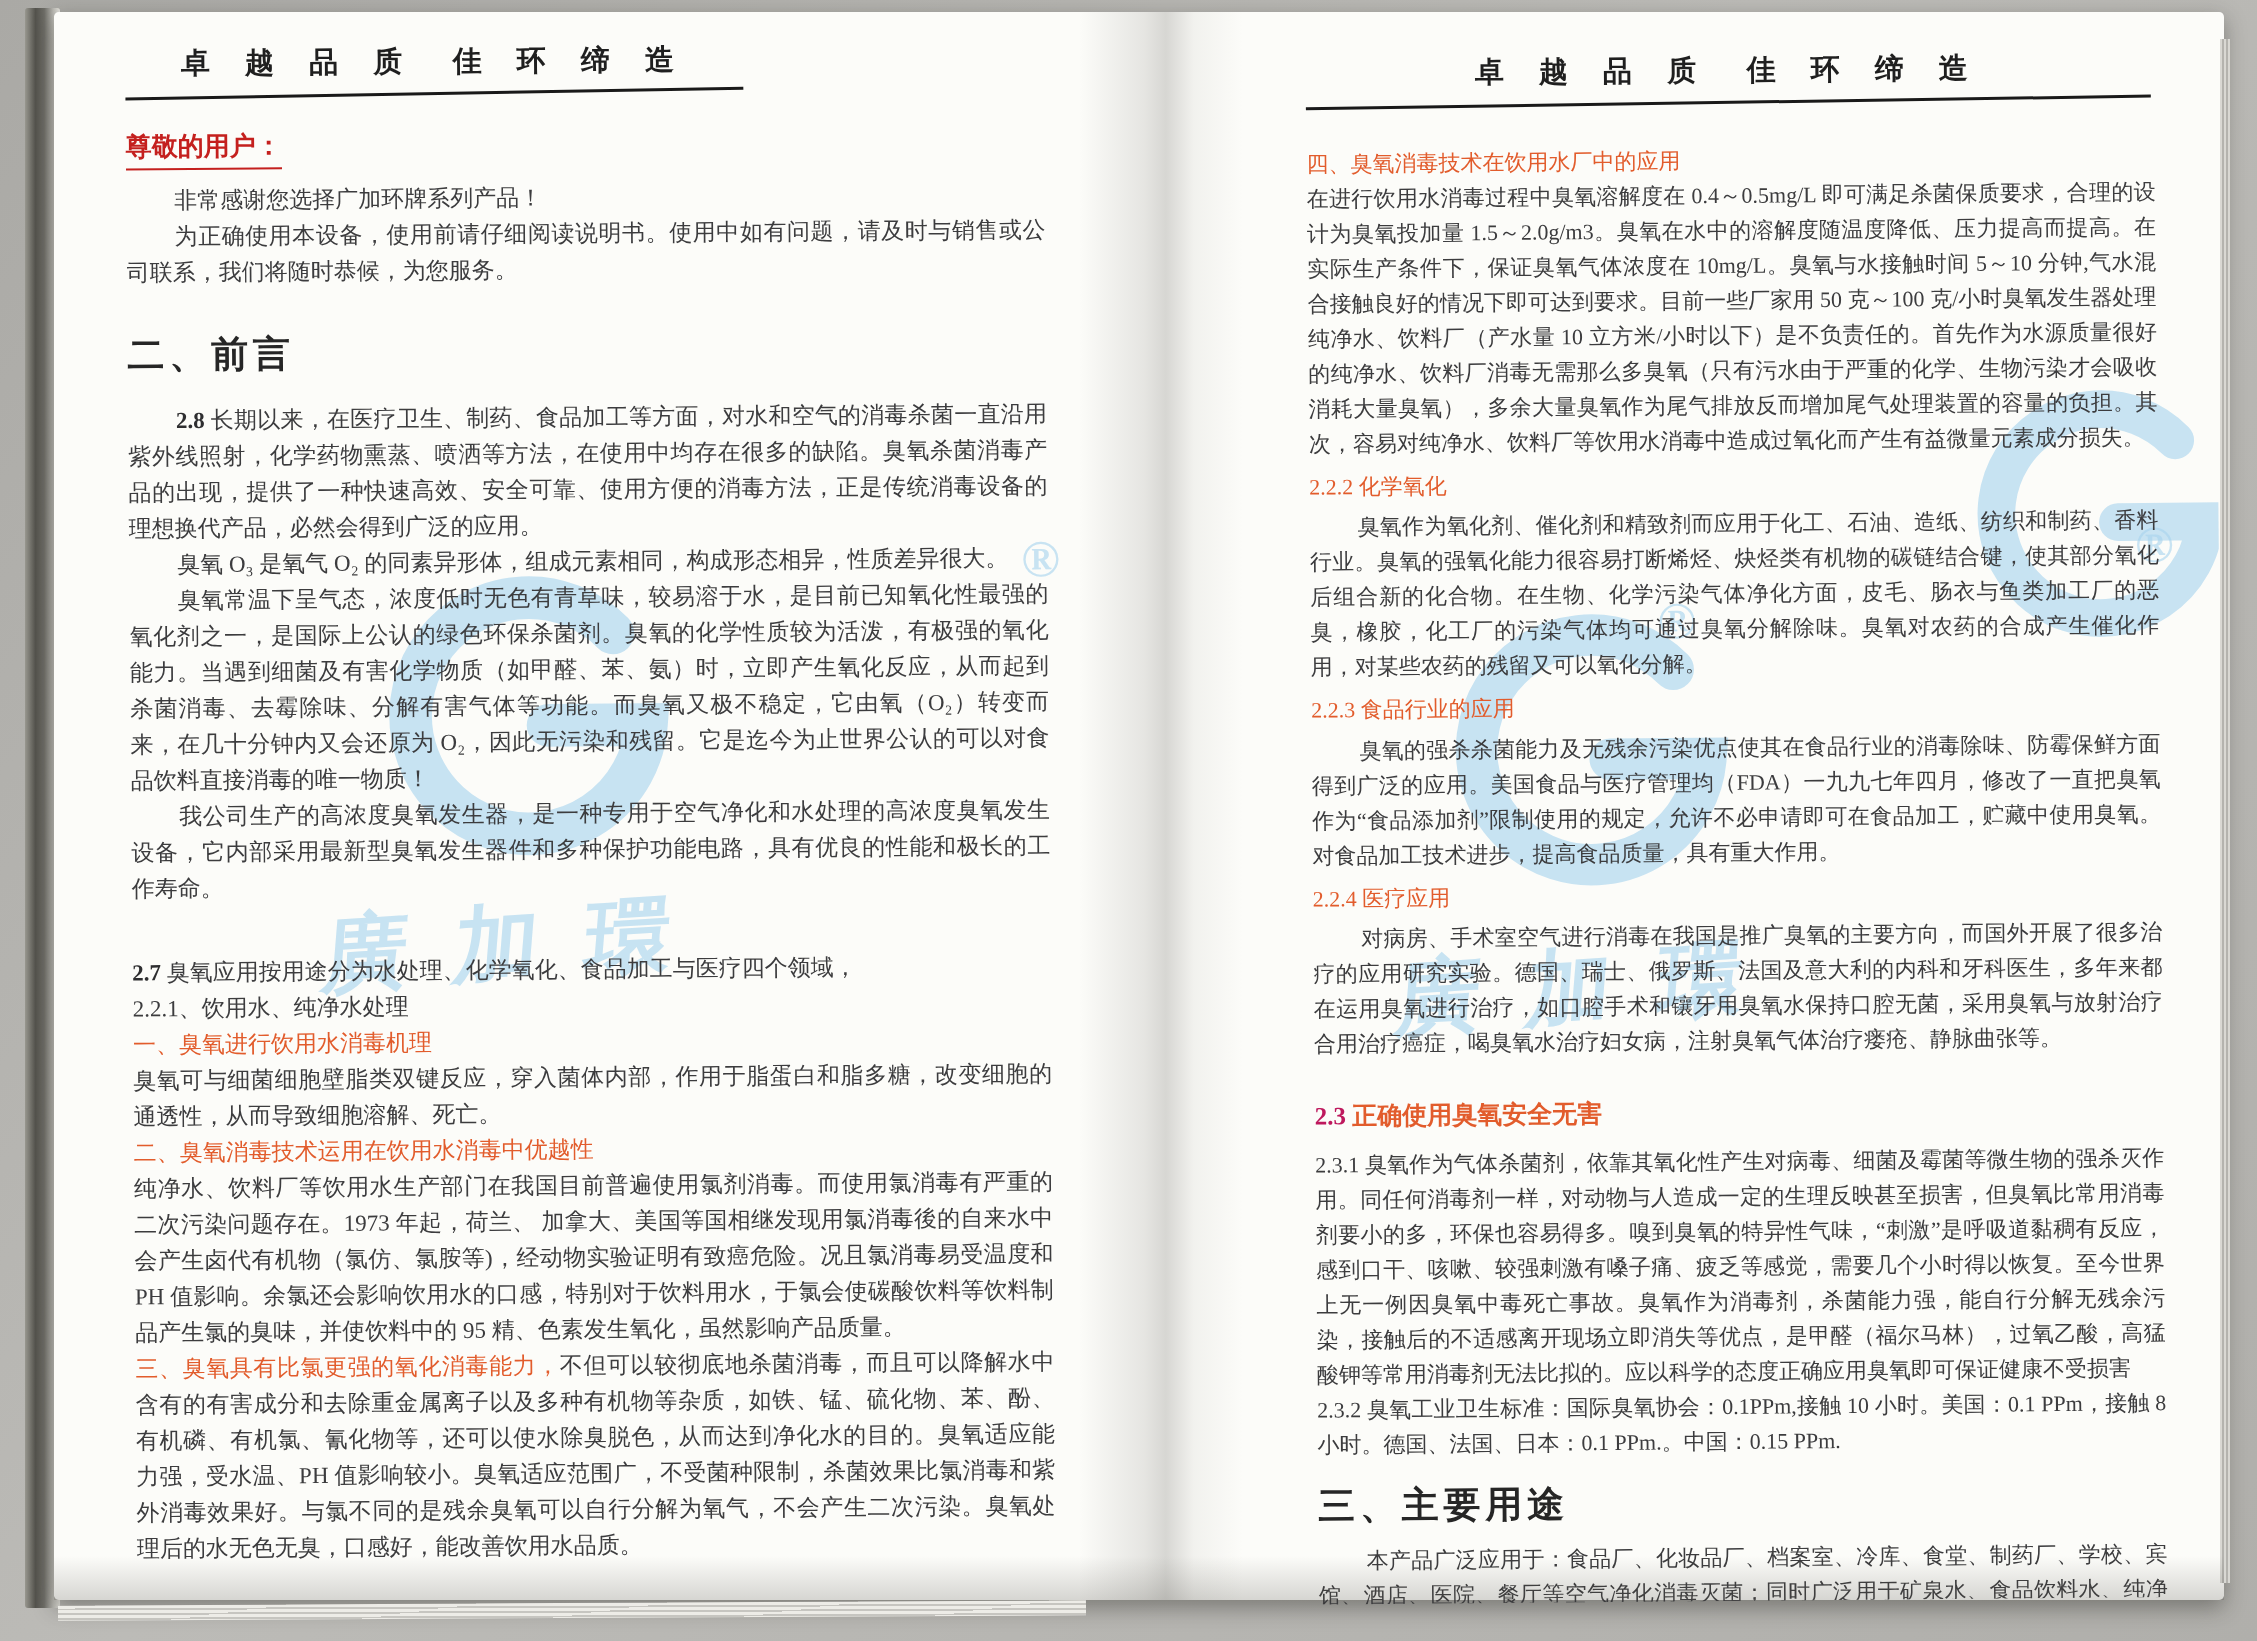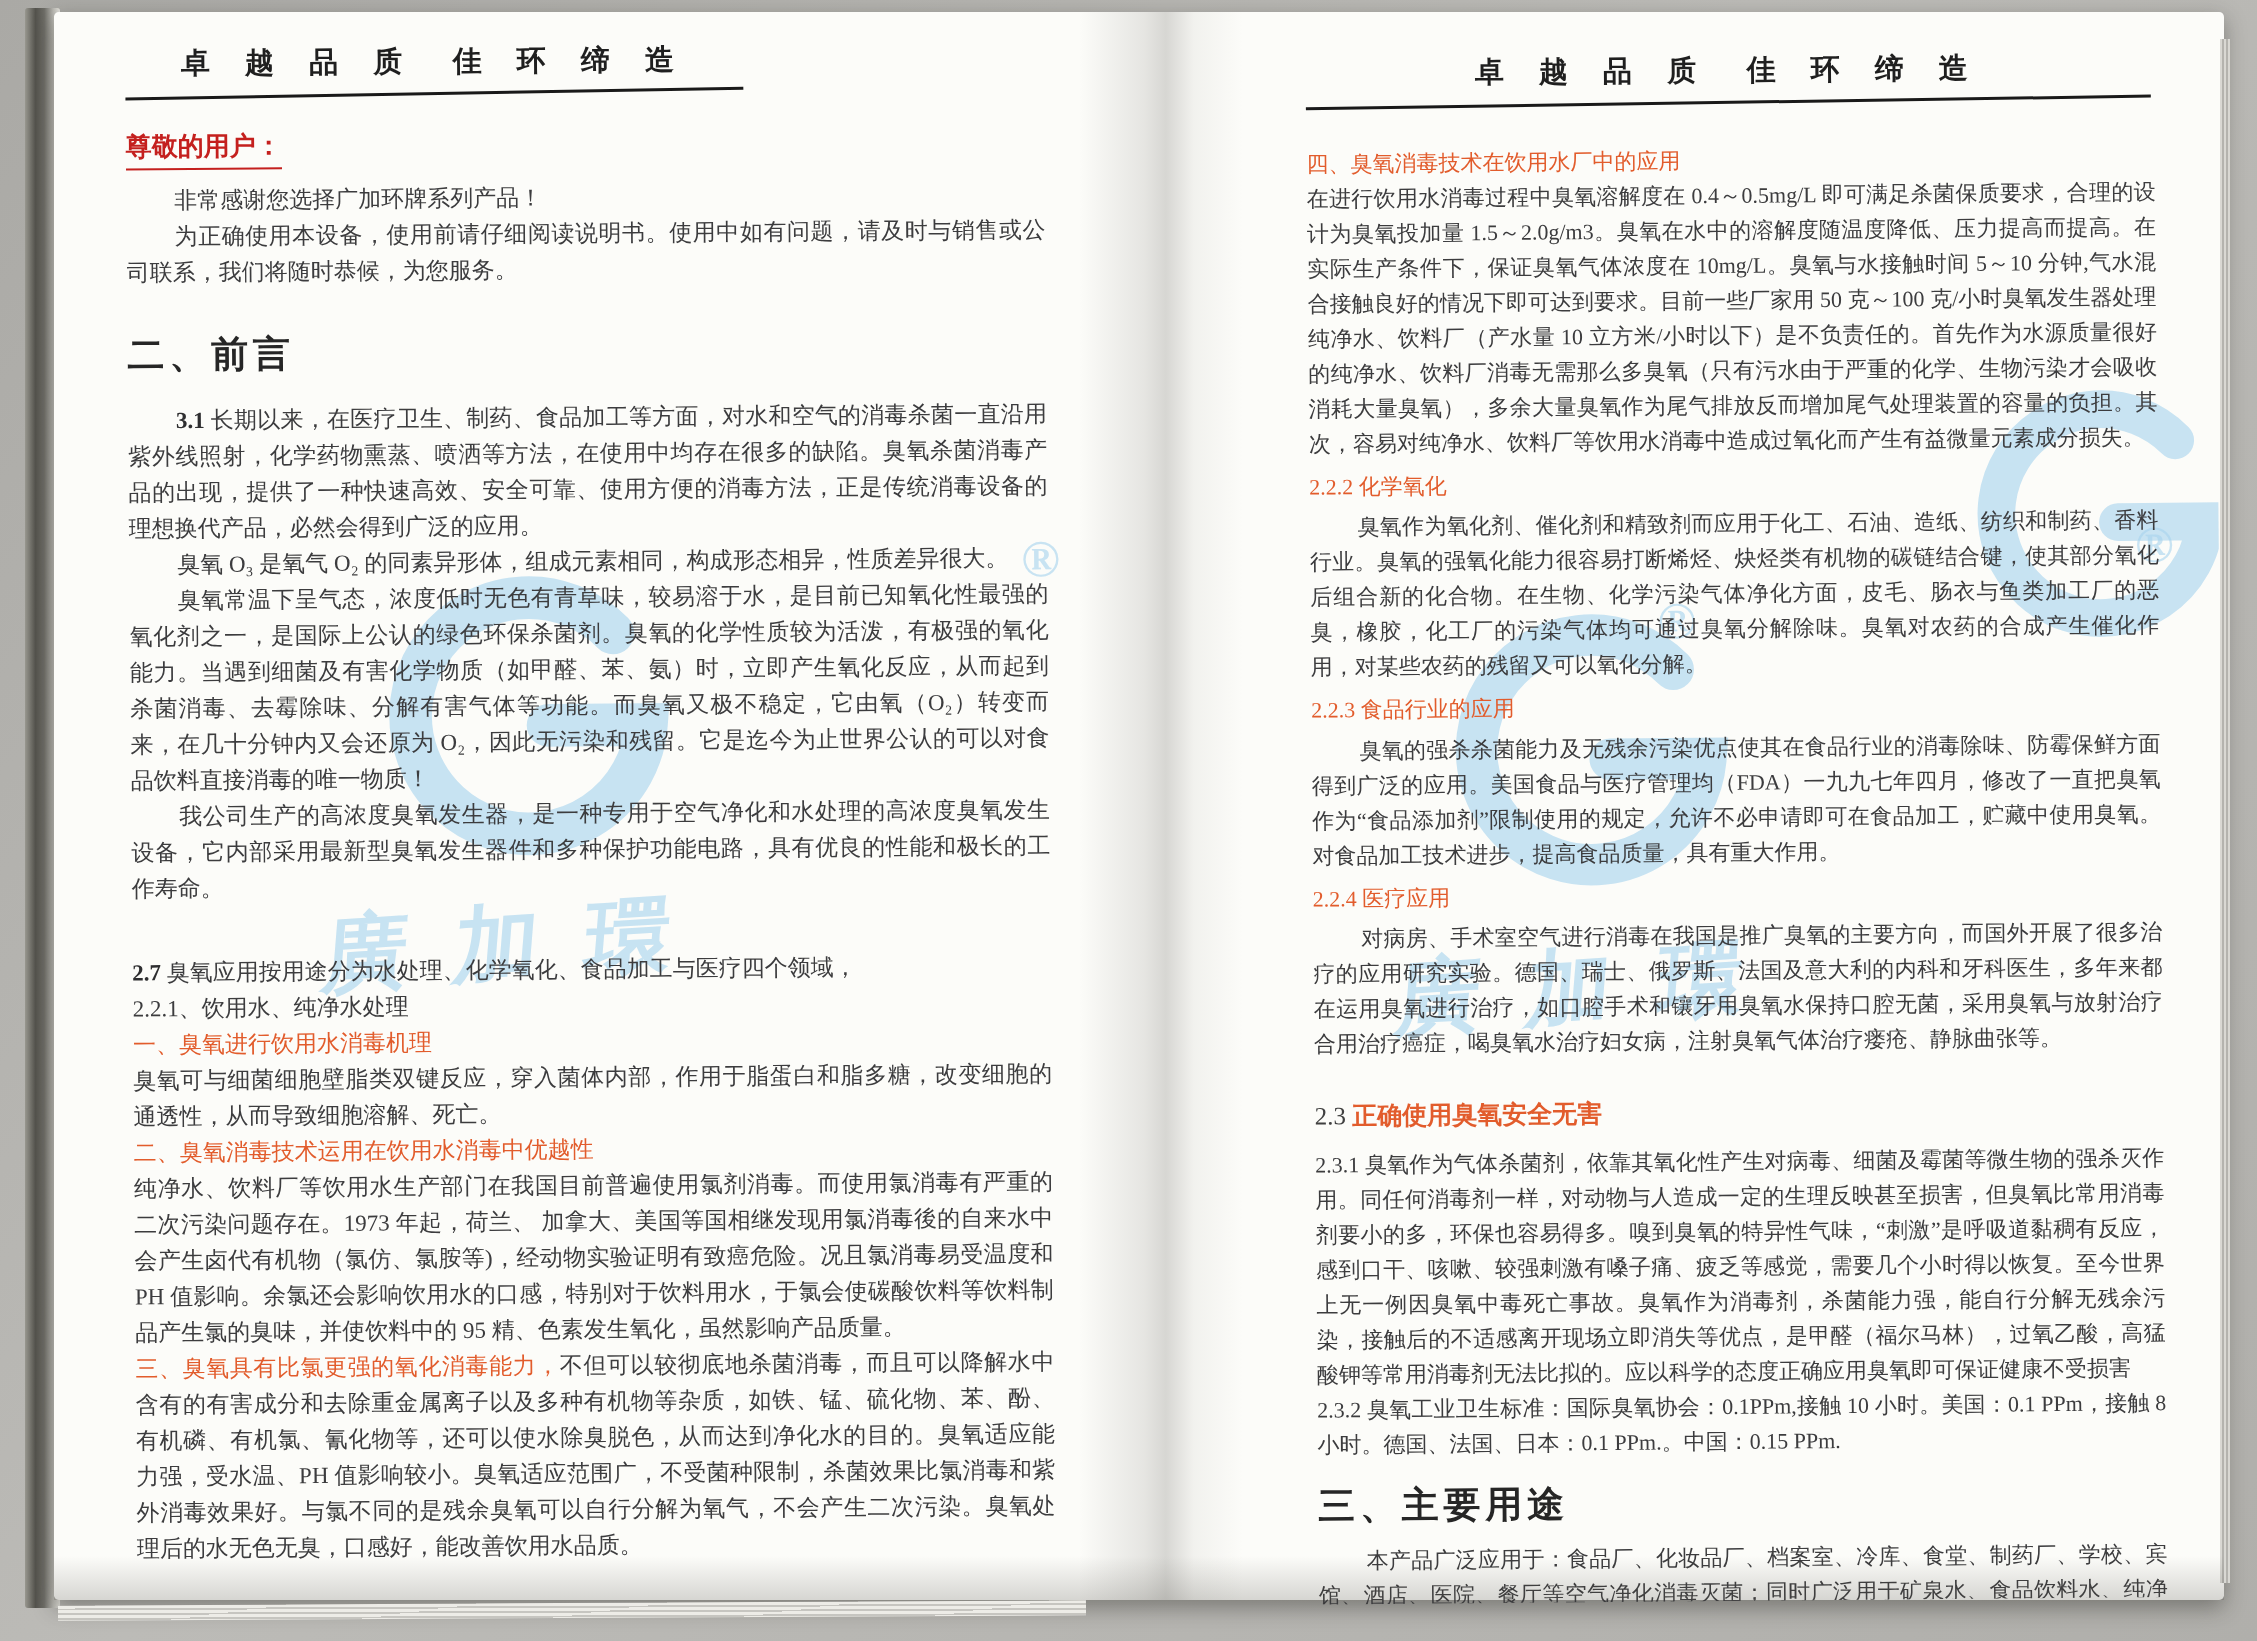--- a/index.html
+++ b/index.html
@@ -51,21 +51,21 @@
 
   .content{ position:absolute; color:#3c3c3e; }
   .page-left  .content{ left:75px; right:41px; top:114px; }
   .page-right .content{ left:97px; right:60px; top:131px; }
 
   .pl{ font-size:23px; line-height:36px; text-align:justify; }
   .pr{ font-size:22px; line-height:35px; text-align:justify; }
   .indent{ text-indent:48px; }
   .bnum{ font-weight:700; color:#2e2e30; }
   .orange{ color:#e25c2c; }
-  .rednum{ color:#404040; font-weight:400; }
+  .rednum{ color:#be185d; font-weight:700; }
   .orange-bold{ color:#e25c2c; font-weight:700; }
 
   .salutation{
     display:inline-block; color:#c4201e; font-weight:700; font-size:26px;
     border-bottom:2.9px solid #c4201e; padding-bottom:3.9px; margin-bottom:13.5px;
   }
   .h-big{
     font-family:"Liberation Sans","DejaVu Sans",sans-serif;
     font-weight:700; font-size:37px; color:#262626; letter-spacing:4.8px;
   }
@@ -106,21 +106,21 @@
   </div>
 
   <div class="content">
     <div class="salutation">尊敬的用户：</div>
 
     <p class="pl indent">非常感谢您选择广加环牌系列产品！</p>
     <p class="pl indent">为正确使用本设备，使用前请仔细阅读说明书。使用中如有问题，请及时与销售或公司联系，我们将随时恭候，为您服务。</p>
 
     <div class="h-big mt-sec2">二、前言</div>
 
-    <p class="pl indent"><span class="bnum">3.1</span> <span>长期以来，在医疗卫生、制药、食品加工等方面，对水和空气的消毒杀菌一直沿用紫外线照射，化学药物熏蒸、喷洒等方法，在使用中均存在很多的缺陷。臭氧杀菌消毒产品的出现，提供了一种快速高效、安全可靠、使用方便的消毒方法，正是传统消毒设备的理想换代产品，必然会得到广泛的应用。</span></p>
+    <p class="pl indent"><span class="bnum">2.8</span> <span>长期以来，在医疗卫生、制药、食品加工等方面，对水和空气的消毒杀菌一直沿用紫外线照射，化学药物熏蒸、喷洒等方法，在使用中均存在很多的缺陷。臭氧杀菌消毒产品的出现，提供了一种快速高效、安全可靠、使用方便的消毒方法，正是传统消毒设备的理想换代产品，必然会得到广泛的应用。</span></p>
     <p class="pl indent">臭氧 O₃ 是氧气 O₂ 的同素异形体，组成元素相同，构成形态相异，性质差异很大。</p>
     <p class="pl indent">臭氧常温下呈气态，浓度低时无色有青草味，较易溶于水，是目前已知氧化性最强的氧化剂之一，是国际上公认的绿色环保杀菌剂。臭氧的化学性质较为活泼，有极强的氧化能力。当遇到细菌及有害化学物质（如甲醛、苯、氨）时，立即产生氧化反应，从而起到杀菌消毒、去霉除味、分解有害气体等功能。而臭氧又极不稳定，它由氧（O₂）转变而来，在几十分钟内又会还原为 O₂，因此无污染和残留。它是迄今为止世界公认的可以对食品饮料直接消毒的唯一物质！</p>
     <p class="pl indent">我公司生产的高浓度臭氧发生器，是一种专用于空气净化和水处理的高浓度臭氧发生设备，它内部采用最新型臭氧发生器件和多种保护功能电路，具有优良的性能和极长的工作寿命。</p>
 
     <p class="pl mt-22"><span class="bnum">2.7</span> <span>臭氧应用按用途分为水处理、化学氧化、食品加工与医疗四个领域，</span></p>
     <p class="pl">2.2.1、饮用水、纯净水处理</p>
 
     <p class="pl orange">一、臭氧进行饮用水消毒机理</p>
     <p class="pl">臭氧可与细菌细胞壁脂类双键反应，穿入菌体内部，作用于脂蛋白和脂多糖，改变细胞的通透性，从而导致细胞溶解、死亡。</p>
 

